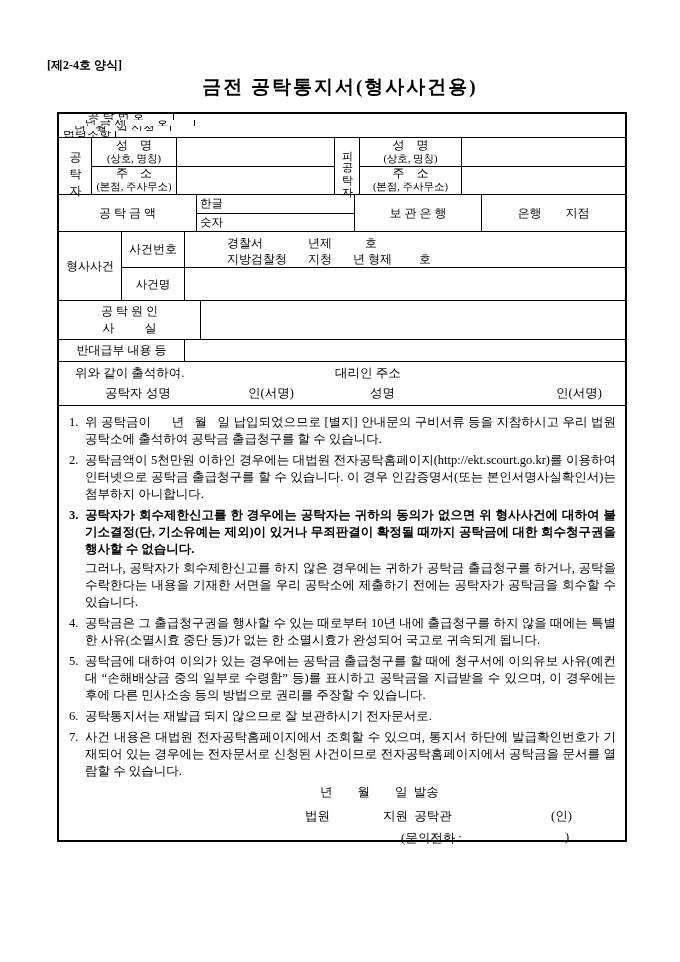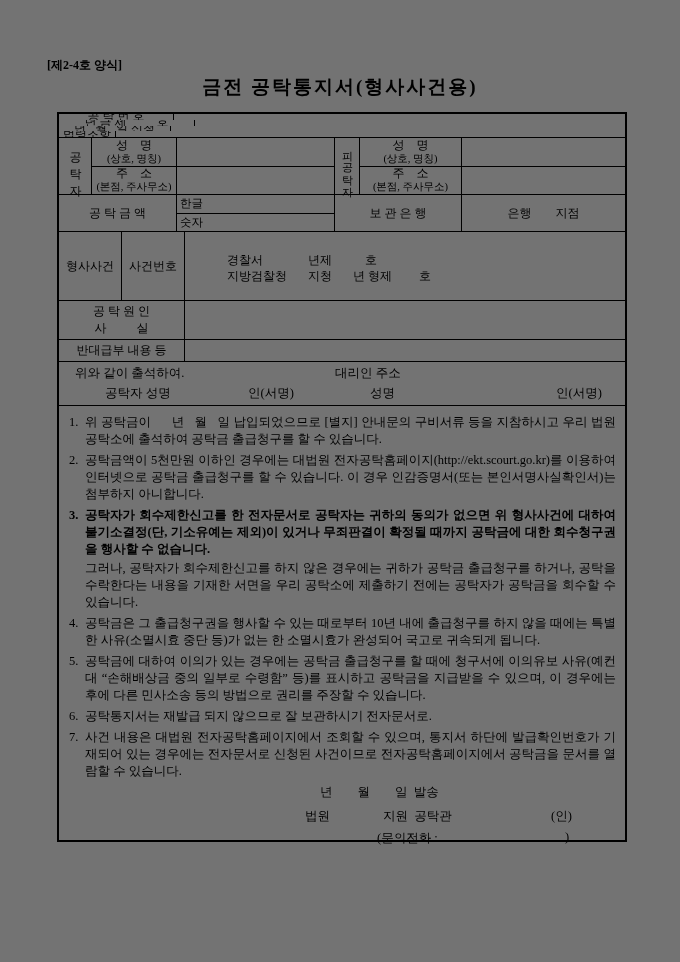--- a/index.html
+++ b/index.html
@@ -1,17 +1,17 @@
 <!DOCTYPE html>
 <html><head>
 <meta charset="utf-8">
 <style>
   html,body { margin:0; padding:0; background:#e8e8e8; }
   .page {
-    position:relative; width:680px; height:962px; background:#737373;
+    position:relative; width:680px; height:962px; background:#ffffff;
     font-family:"Liberation Serif","DejaVu Serif",serif; color:#000;
     margin:0 auto; overflow:hidden;
   }
   .pre { white-space:pre; }
   .formno { position:absolute; left:47px; top:57px; font-size:12px; font-weight:600; }
   .title  { position:absolute; left:0; right:0; top:74px; text-align:center;
             font-size:19px; font-weight:bold; letter-spacing:2px; }
 
   .box { position:absolute; left:57px; top:112px; width:570px; height:730px;
          border:2px solid #000; box-sizing:border-box;
@@ -38,21 +38,21 @@
           border-right:1px solid #000; font-size:12px; letter-spacing:5px; padding-top:5px; }
   .vlab.small { font-size:11px; letter-spacing:1px; padding-top:2px; }
 
   .stack { display:flex; flex-direction:column; border-right:1px solid #000; }
   .subrow { display:flex; flex:1; border-bottom:1px solid #000; }
   .subrow:last-child { border-bottom:none; }
 
   .lab2line { justify-content:center; line-height:13px; }
   .lab2line .sub { font-size:10.5px; }
   .leftlab { align-items:flex-start; justify-content:flex-start; padding:1px 0 0 3px; font-size:11.5px; }
-  .casecontent { align-items:flex-start; justify-content:center;
+  .casecontent { align-items:flex-start; justify-content:flex-start;
                  padding:3px 0 0 42px; font-size:12px; line-height:16px; }
   .reasonlab { line-height:17px; }
 
   .sigspan { position:absolute; white-space:pre; }
 
   .ni { display:flex; font-size:12.5px; line-height:17px; margin-bottom:4px; }
   .ni .num { flex:none; width:16px; }
   .ni .txt { flex:1; text-align:justify; white-space:pre-wrap; }
   .ni.bold { font-weight:bold; margin-bottom:2px; }
   .nfoot { position:relative; height:62px; font-size:12.5px; }
@@ -107,21 +107,21 @@
           <div class="c lab2line" style="width:102px">
             <div class="pre">주    소</div>
             <div class="sub">(본점, 주사무소)</div>
           </div>
           <div class="c grow noR"></div>
         </div>
       </div>
     </div>
 
     <div class="row r4">
-      <div class="c" style="width:118px">공 탁 금 액</div>
+      <div class="c" style="width:138px">공 탁 금 액</div>
       <div class="stack" style="width:158px">
         <div class="subrow" style="height:18px">
           <div class="c leftlab grow noR">한글</div>
         </div>
         <div class="subrow" style="height:18px">
           <div class="c leftlab grow noR">숫자</div>
         </div>
       </div>
       <div class="c" style="width:127px">보 관 은 행</div>
       <div class="c pre grow noR">은행        지점</div>
@@ -130,25 +130,29 @@
     <div class="row r56">
       <div class="c" style="width:63px">형사사건</div>
       <div class="stack grow noR">
         <div class="subrow" style="height:53px">
           <div class="c" style="width:63px">사건번호</div>
           <div class="c casecontent grow noR">
             <div class="pre">경찰서               년제           호</div>
             <div class="pre">지방검찰청       지청       년 형제         호</div>
           </div>
         </div>
+        <div class="subrow" style="height:15px">
+          <div class="c" style="width:63px; font-size:11.5px">사건명</div>
+          <div class="c grow noR"></div>
+        </div>
       </div>
     </div>
 
     <div class="row r7">
-      <div class="c reasonlab" style="width:126px">
+      <div class="c reasonlab" style="width:142px">
         <div class="pre">공 탁 원 인</div>
         <div class="pre">사          실</div>
       </div>
       <div class="c grow noR"></div>
     </div>
 
     <div class="row r8">
       <div class="c" style="width:126px">반대급부 내용 등</div>
       <div class="c grow noR"></div>
     </div>
@@ -166,21 +170,21 @@
       <div class="ni">
         <span class="num">1.</span>
         <span class="txt">위 공탁금이      년   월   일 납입되었으므로 [별지] 안내문의 구비서류 등을 지참하시고 우리 법원 공탁소에 출석하여 공탁금 출급청구를 할 수 있습니다.</span>
       </div>
       <div class="ni">
         <span class="num">2.</span>
         <span class="txt">공탁금액이 5천만원 이하인 경우에는 대법원 전자공탁홈페이지(http://ekt.scourt.go.kr)를 이용하여 인터넷으로 공탁금 출급청구를 할 수 있습니다. 이 경우 인감증명서(또는 본인서명사실확인서)는 첨부하지 아니합니다.</span>
       </div>
       <div class="ni bold">
         <span class="num">3.</span>
-        <span class="txt">공탁자가 회수제한신고를 한 전자문서로 공탁자는 귀하의 동의가 없으면 위 형사사건에 대하여 불기소결정(단, 기소유예는 제외)이 있거나 무죄판결이 확정될 때까지 공탁금에 대한 회수청구권을 행사할 수 없습니다.</span>
+        <span class="txt">공탁자가 회수제한신고를 한 경우에는 공탁자는 귀하의 동의가 없으면 위 형사사건에 대하여 불기소결정(단, 기소유예는 제외)이 있거나 무죄판결이 확정될 때까지 공탁금에 대한 회수청구권을 행사할 수 없습니다.</span>
       </div>
       <div class="ni">
         <span class="num"></span>
         <span class="txt">그러나, 공탁자가 회수제한신고를 하지 않은 경우에는 귀하가 공탁금 출급청구를 하거나, 공탁을 수락한다는 내용을 기재한 서면을 우리 공탁소에 제출하기 전에는 공탁자가 공탁금을 회수할 수 있습니다.</span>
       </div>
       <div class="ni">
         <span class="num">4.</span>
         <span class="txt">공탁금은 그 출급청구권을 행사할 수 있는 때로부터 10년 내에 출급청구를 하지 않을 때에는 특별한 사유(소멸시효 중단 등)가 없는 한 소멸시효가 완성되어 국고로 귀속되게 됩니다.</span>
       </div>
       <div class="ni">
@@ -194,19 +198,19 @@
       <div class="ni">
         <span class="num">7.</span>
         <span class="txt">사건 내용은 대법원 전자공탁홈페이지에서 조회할 수 있으며, 통지서 하단에 발급확인번호가 기재되어 있는 경우에는 전자문서로 신청된 사건이므로 전자공탁홈페이지에서 공탁금을 문서를 열람할 수 있습니다.</span>
       </div>
 
       <div class="nfoot">
         <span style="left:251px; top:0">년        월        일  발송</span>
         <span style="left:236px; top:24px">법원</span>
         <span style="left:314px; top:24px">지원  공탁관</span>
         <span style="left:482px; top:24px">(인)</span>
-        <span style="left:308px; top:46px">(문의전화 :</span>
+        <span style="left:332px; top:46px">(문의전화 :</span>
         <span style="left:496px; top:46px">)</span>
       </div>
     </div>
 
   </div>
 </div>
 
 </body></html>

